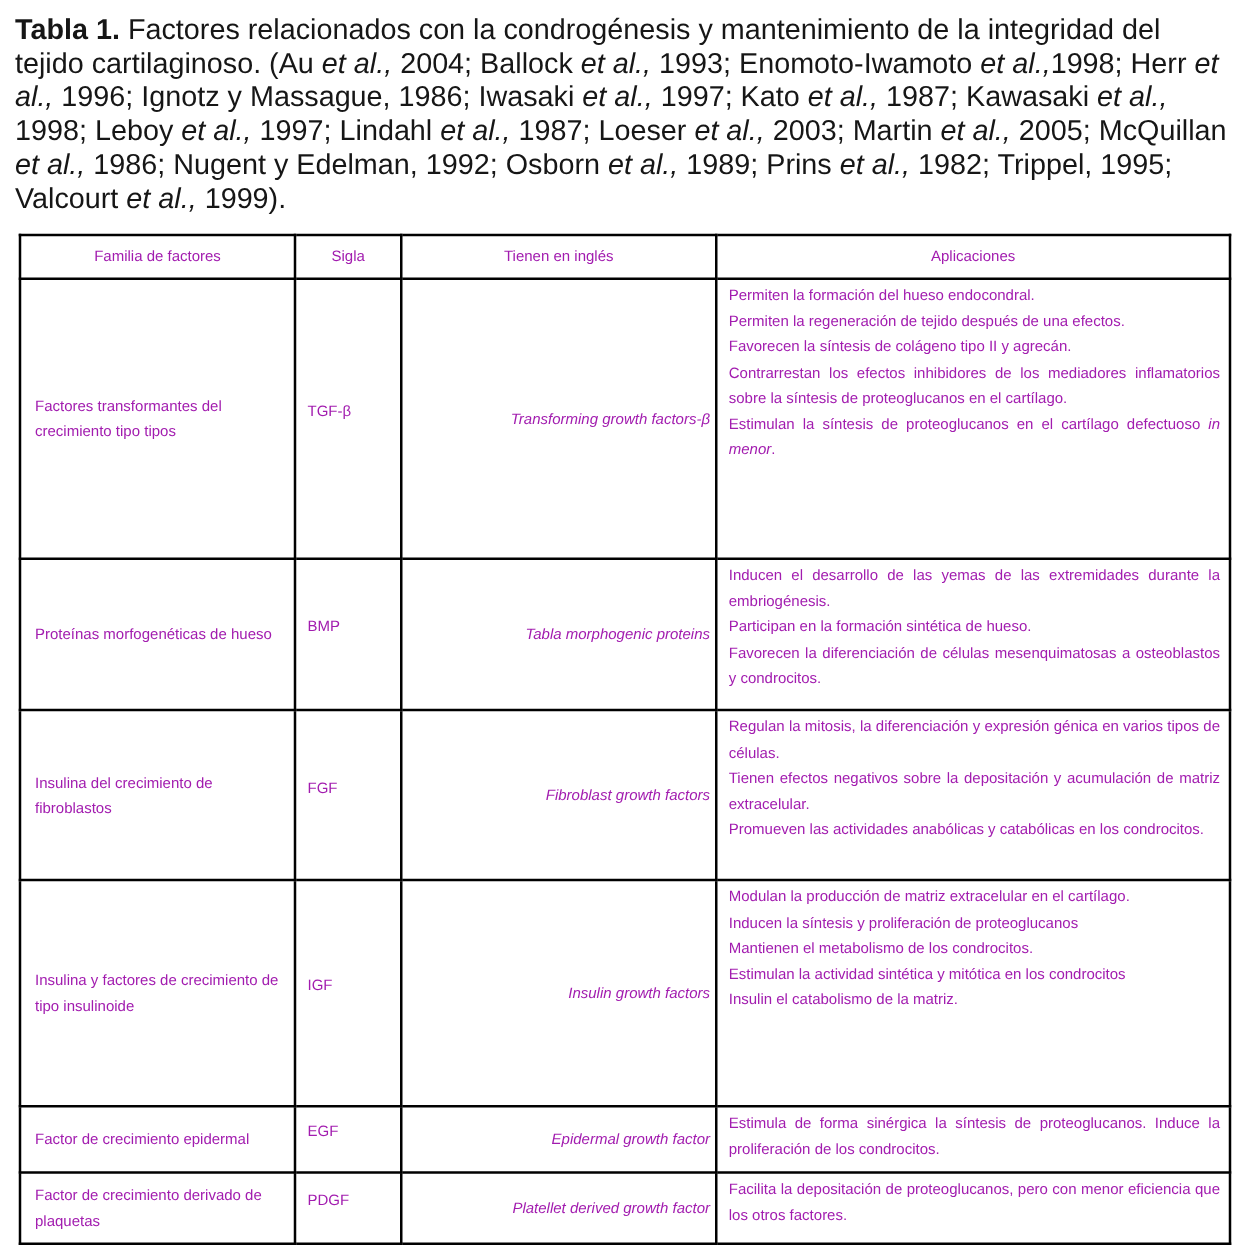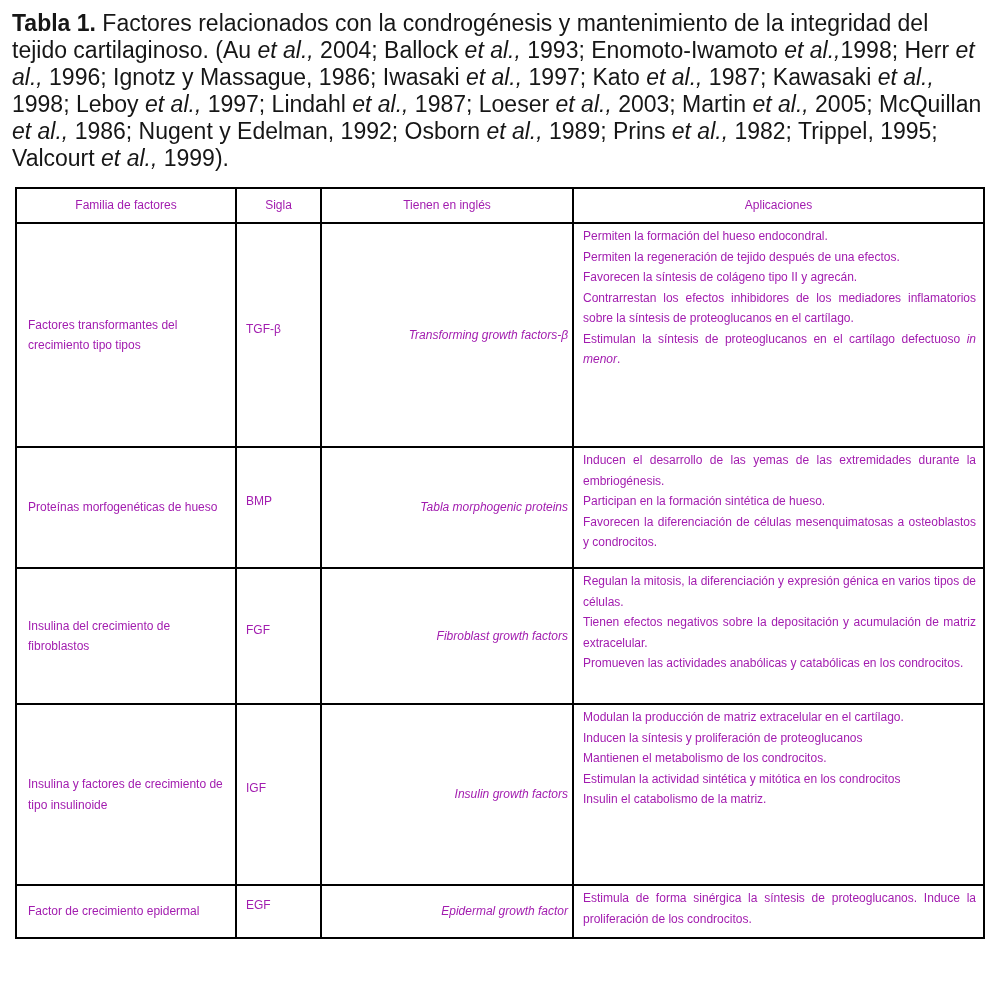--- a/index.html
+++ b/index.html
@@ -123,16 +123,24 @@
           </td>
       </tr>
       <tr>
         <td class="familia">Factor de crecimiento epidermal</td>
         <td class="sigla">EGF</td>
         <td class="ingles">Epidermal growth factor</td>
         <td class="apps">
             <div class="app-line">Estimula de forma sinérgica la síntesis de proteoglucanos. Induce la proliferación de los condrocitos.</div>
           </td>
       </tr>
+      <tr>
+        <td class="familia">Factor de crecimiento derivado de plaquetas</td>
+        <td class="sigla">PDGF</td>
+        <td class="ingles">Platellet derived growth factor</td>
+        <td class="apps">
+            <div class="app-line">Facilita la depositación de proteoglucanos, pero con menor eficiencia que los otros factores.</div>
+          </td>
+      </tr>
     </tbody>
   </table>
 
 </div>
 
 </body></html>

